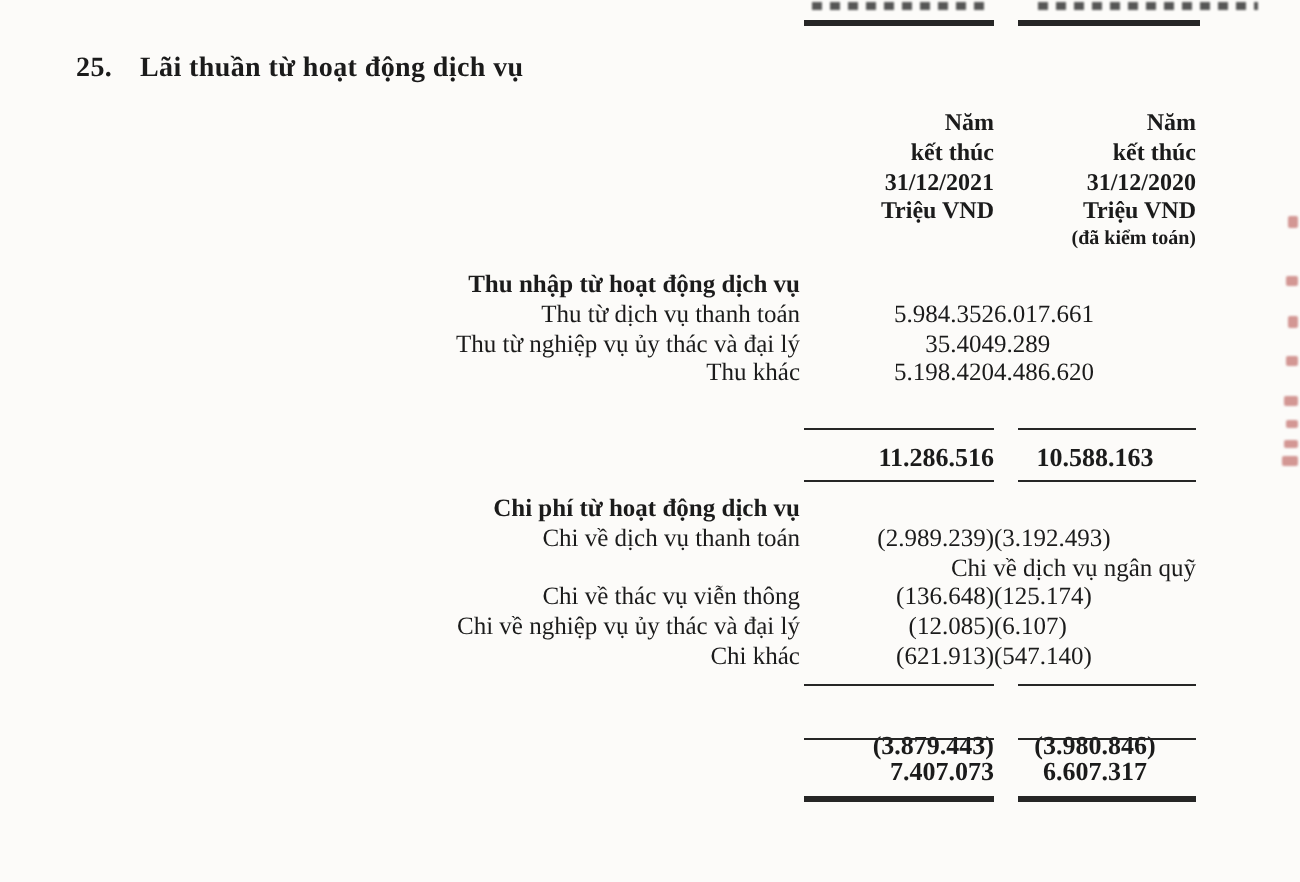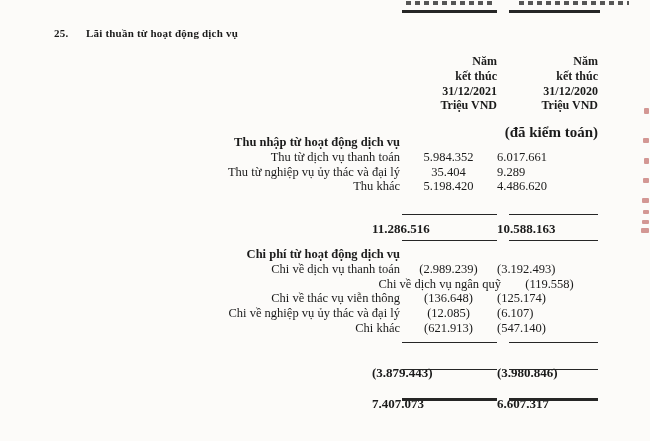--- a/index.html
+++ b/index.html
@@ -15,49 +15,49 @@
   .cutoff-frag{
     position:absolute;top:0;height:4px;
     background:repeating-linear-gradient(90deg,#3a3a3a 0 5px,transparent 5px 9px);
     filter:blur(0.5px);opacity:.85;
   }
   .rule{position:absolute;background:#262626;}
   .rule.thick{height:2.5px;}
   .rule.thin{height:1.3px;}
   
   .note-heading{
-    position:absolute;left:54px;top:27px;
+    position:absolute;left:38px;top:27px;
     display:flex;
-    font-weight:bold;font-size:11px;letter-spacing:.2px;font-family:Liberation Serif, serif;
+    font-weight:bold;font-size:14px;letter-spacing:.2px;font-family:Liberation Serif, serif;
   }
   .note-heading .num{width:32px;}
   
   .colhead{
     position:absolute;top:54px;
     text-align:right;font-weight:bold;font-size:12px;line-height:14.8px;
   }
   .colhead.c1{left:360px;width:137px;}
   .colhead.c2{left:471px;width:127px;}
-  .colhead .audited{font-size:15px;margin-top:12px;}
+  .colhead .audited{font-size:10px;}
   
   .rows{position:absolute;left:70px;width:528px;}
   .row{display:flex;height:14.7px;font-size:12.5px;line-height:14.7px;}
   .row .lbl{flex:1;text-align:right;}
-  .row .v1{width:97px;text-align:center;}
+  .row .v1{width:97px;text-align:right;}
   .row .v2{width:101px;}
   .row.section-header{font-weight:bold;height:15px;}
   .rows.income{top:135px;}
   .rows.expense{top:247px;}
   .totrow{
     position:absolute;left:70px;width:528px;display:flex;
     font-weight:bold;font-size:13px;line-height:16px;
   }
   .totrow .lbl{flex:1;}
-  .totrow .v1{width:97px;}
-  .totrow .v2{width:101px;text-align:left;padding-left:28px;}
+  .totrow .v1{width:97px;text-align:right;}
+  .totrow .v2{width:101px;text-align:center;}
   
   .red-frag{
     position:absolute;background:rgba(176,70,66,.55);
     border-radius:1px;filter:blur(.4px);
   }
 </style>
 </head>
 <body>
 
 <div class="page">
@@ -127,21 +127,20 @@
       <span class="v1"></span>
         <span class="v2"></span>
     </div>
     <div class="row">
       <span class="lbl">Chi về dịch vụ thanh toán</span>
       <span class="v1">(2.989.239)</span>
       <span class="v2">(3.192.493)</span>
     </div>
     <div class="row">
       <span class="lbl">Chi về dịch vụ ngân quỹ</span>
-      <span class="v1">(119.558)</span>
     </div>
     <div class="row">
       <span class="lbl">Chi về thác vụ viễn thông</span>
       <span class="v1">(136.648)</span>
       <span class="v2">(125.174)</span>
     </div>
     <div class="row">
       <span class="lbl">Chi về nghiệp vụ ủy thác và đại lý</span>
       <span class="v1">(12.085)</span>
       <span class="v2">(6.107)</span>
@@ -158,21 +157,21 @@
 
   <div class="totrow" style="top:365px;">
     <span class="lbl"></span>
     <span class="v1">(3.879.443)</span>
     <span class="v2">(3.980.846)</span>
   </div>
 
   <div class="rule thin" style="left:402px;top:369px;width:95px;"></div>
   <div class="rule thin" style="left:509px;top:369px;width:89px;"></div>
 
-  <div class="totrow" style="top:378px;margin-top:18px;">
+  <div class="totrow" style="top:378px;">
     <span class="lbl"></span>
     <span class="v1">7.407.073</span>
     <span class="v2">6.607.317</span>
   </div>
 
   <div class="rule thick" style="left:402px;top:398px;width:95px;"></div>
   <div class="rule thick" style="left:509px;top:398px;width:89px;"></div>
 
   <div class="red-frag" style="left:644px;top:108px;width:5px;height:6px;"></div>
   <div class="red-frag" style="left:643px;top:138px;width:6px;height:5px;"></div>

